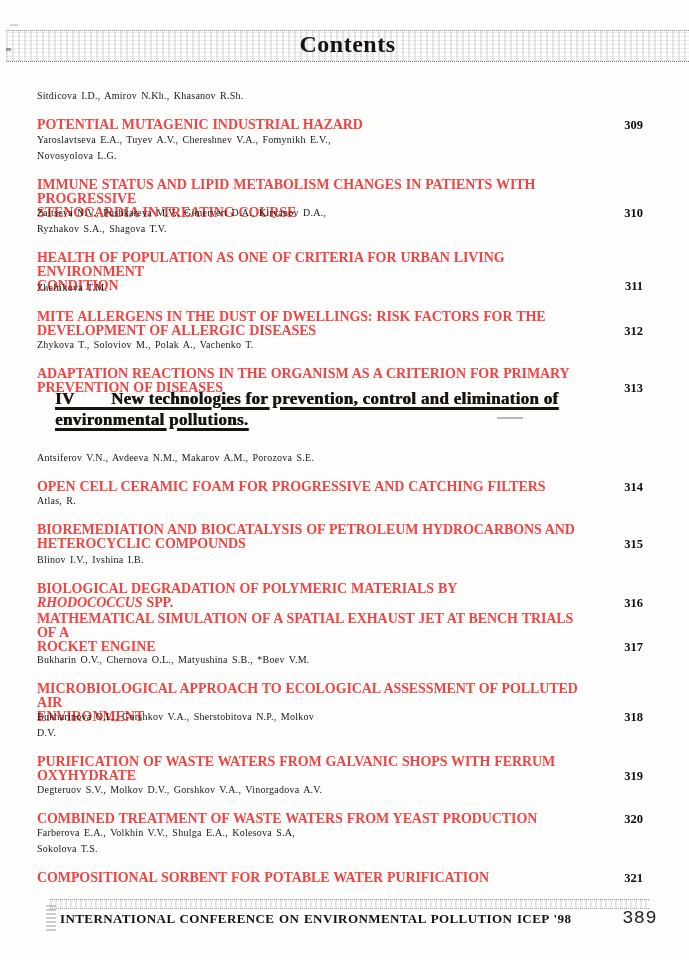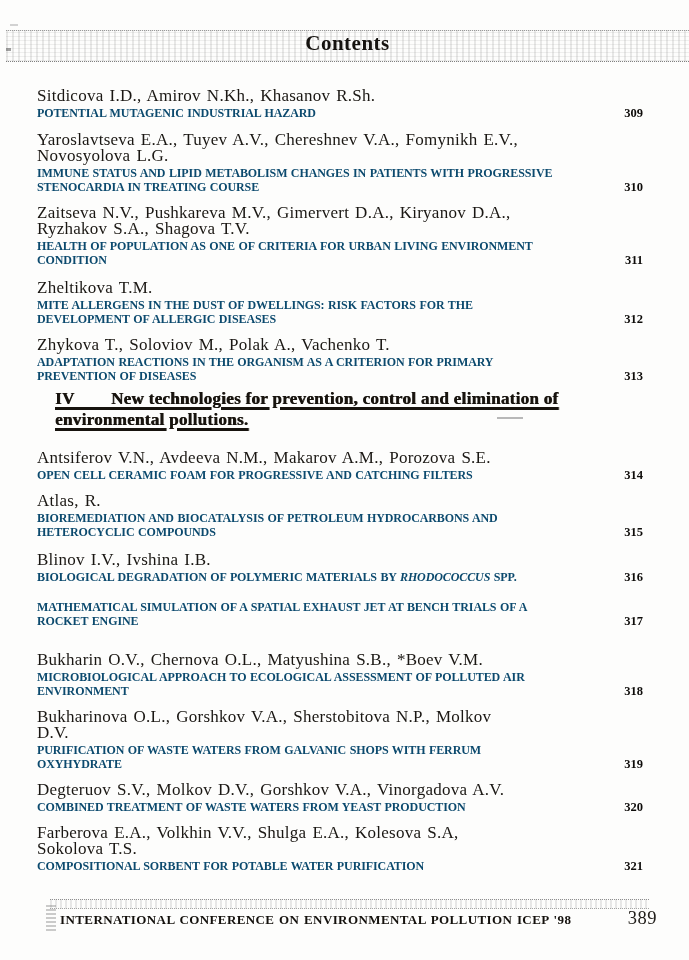--- a/index.html
+++ b/index.html
@@ -23,50 +23,50 @@
     background:
       repeating-linear-gradient(90deg, rgba(120,120,120,.16) 0 2px, rgba(255,255,255,0) 2px 6px),
       repeating-linear-gradient(0deg, rgba(140,140,140,.13) 0 1px, rgba(255,255,255,0) 1px 4px);
     border-top: 1px dotted #9a9a9a;
     border-bottom: 1px dotted #808080;
   }
   .header-title {
     position: absolute;
     top: 31px; left: 0; right: 0;
     text-align: center;
-    font-size: 21px;
+    font-size: 24px;
     font-weight: bold;
     letter-spacing: .5px;
     padding-left: 6px;
   }
   .header-title span { padding: 0 8px; }
 
   
   .entry {
     position: absolute;
     left: 37px; right: 34px;
     padding-right: 60px;
   }
   .authors {
-    font-size: 17px;
+    font-size: 10px;
     line-height: 16px;
     letter-spacing: .25px;
     word-spacing: 1.5px;
     white-space: pre-line;
     color: #1a1713;
   }
   .title {
-    font-size: 12px;
+    font-size: 14px;
     line-height: 14px;
     font-weight: bold;
     letter-spacing: -0.1px;
     word-spacing: .6px;
     white-space: pre-line;
-    margin-top: 2px;
-    color: #0c4a6e;
+    margin-top: 14px;
+    color: #ef4444;
   }
   .title .ital { font-style: italic; }
   .pagenum {
     position: absolute;
     right: 12px; bottom: 0;
     font-size: 12.5px;
     line-height: 14px;
     font-weight: bold;
     color: #0e0c0a;
     margin-top: 48px;
@@ -112,21 +112,21 @@
   }
   .footer-conference {
     font-size: 13px;
     font-weight: bold;
     letter-spacing: .4px;
     word-spacing: 1px;
     color: #14110d;
     text-align: center;
   }
   .footer-page {
-    font-family: Liberation Serif, serif;
+    font-family: Liberation Mono, monospace;
     font-size: 18.5px;
     color: #23201c;
     letter-spacing: .5px;
   }
 
   
   .speck { position: absolute; background: #555; opacity: .55; }
   .speck-a { top: 48px; left: 6px; width: 5px; height: 3px; }
   .speck-b { top: 24px; left: 10px; width: 8px; height: 2px; opacity: .25; }
   .dash-artifact {

